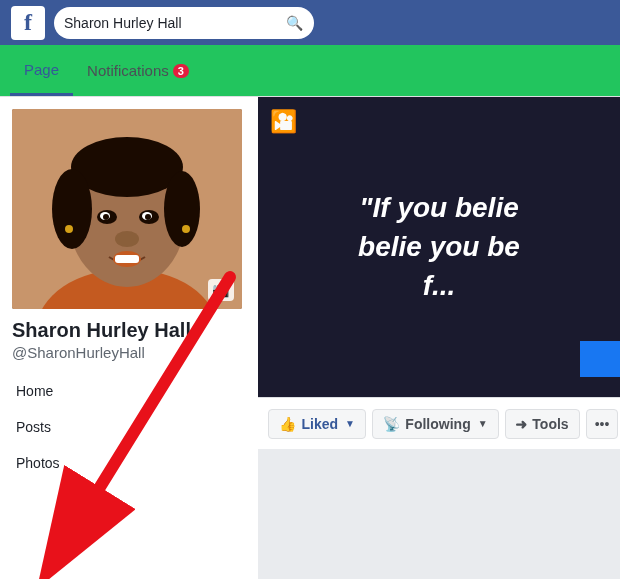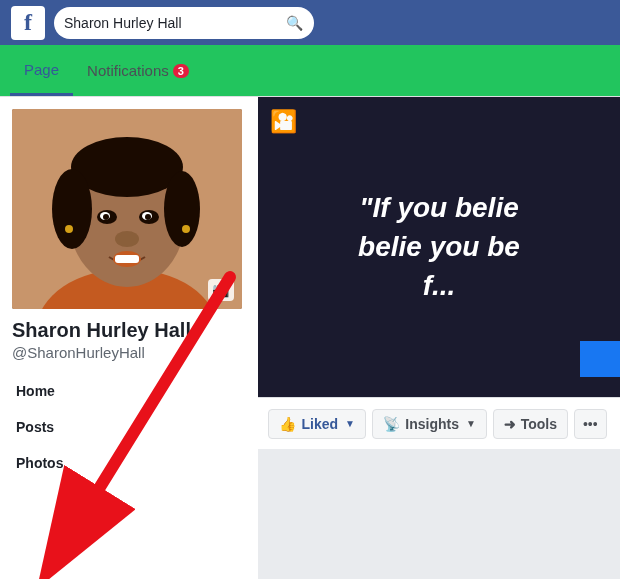--- a/index.html
+++ b/index.html
@@ -145,21 +145,20 @@
       color: #1d2129;
       margin: 10px 12px 2px 12px;
     }
     .page-handle {
       font-size: 15px;
       color: #606770;
       margin: 0 12px 12px 12px;
     }
     .sidebar-nav {
       margin-top: 8px;
-      font-weight: bold;
     }
     .sidebar-nav-item {
       padding: 10px 16px;
       font-size: 14px;
       color: #1d2129;
       cursor: pointer;
       display: flex;
       align-items: center;
     }
 
@@ -353,21 +352,21 @@
     </div>
 
     <div class="action-bar">
       <div class="action-btn liked">
         <span class="thumb">👍</span>
         <span>Liked</span>
         <span class="chevron">▼</span>
       </div>
       <div class="action-btn">
         <span class="rss">📡</span>
-        <span>Insights</span>
+        <span>Following</span>
         <span class="chevron">▼</span>
       </div>
       <div class="action-btn">
         <span>➜</span>
         <span>Tools</span>
       </div>
       <div class="action-btn-more">
         <span>•••</span>
       </div>
     </div>

